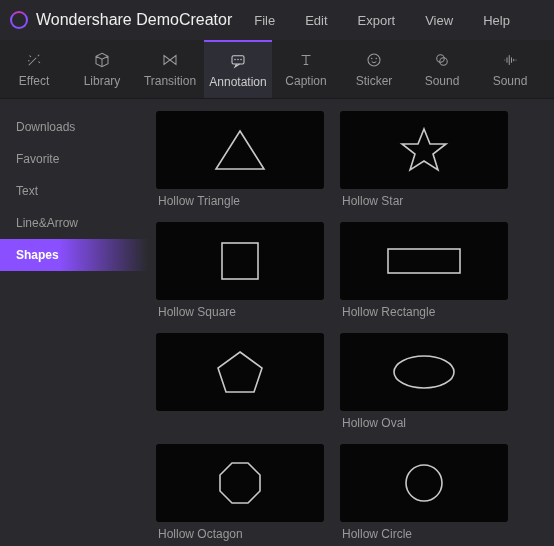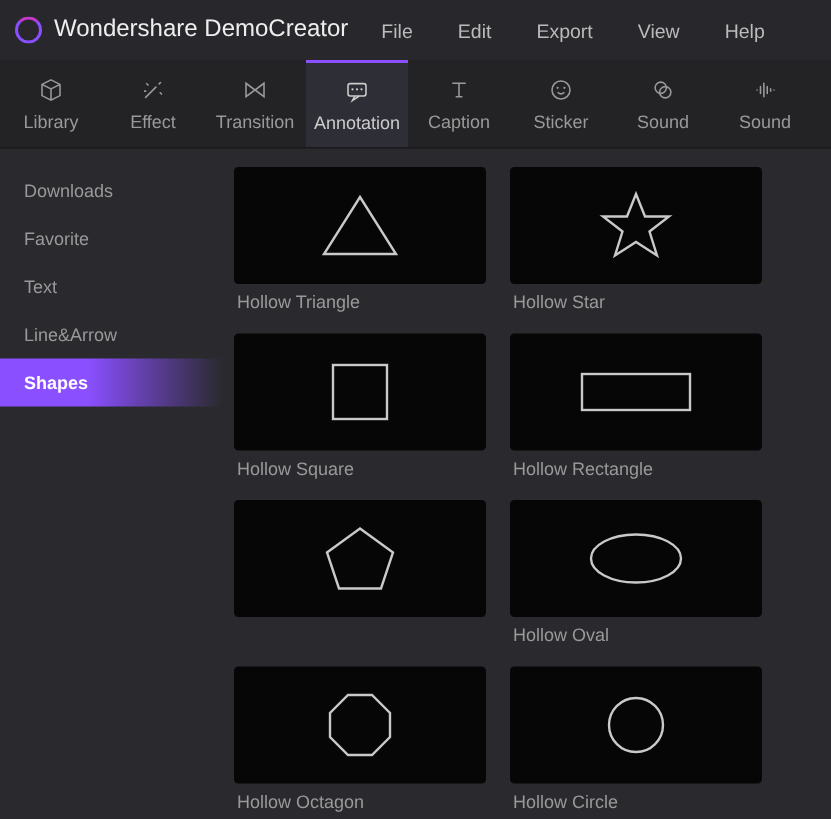--- a/index.html
+++ b/index.html
@@ -107,29 +107,29 @@
     <div class="menu-item">Edit</div>
     <div class="menu-item">Export</div>
     <div class="menu-item">View</div>
     <div class="menu-item">Help</div>
   </div>
 </div>
 
 <div class="toolbar">
   <div class="tool">
     <svg viewBox="0 0 24 24">
+        <path d="M5 19 L15 9 M17 7 L19 5 M6 6 L8 8 M18 14 L20 16 M4 13 L6 13"></path>
+      </svg>
+    <span>Effect</span>
+  </div>
+  <div class="tool">
+    <svg viewBox="0 0 24 24">
         <path d="M12 3 L20 7 L20 17 L12 21 L4 17 L4 7 Z M4 7 L12 11 L20 7 M12 11 L12 21"></path>
       </svg>
     <span>Library</span>
-  </div>
-  <div class="tool">
-    <svg viewBox="0 0 24 24">
-        <path d="M5 19 L15 9 M17 7 L19 5 M6 6 L8 8 M18 14 L20 16 M4 13 L6 13"></path>
-      </svg>
-    <span>Effect</span>
   </div>
   <div class="tool">
     <svg viewBox="0 0 24 24">
         <path d="M4 6 L12 12 L4 18 Z M20 6 L12 12 L20 18 Z"></path>
       </svg>
     <span>Transition</span>
   </div>
   <div class="tool active">
     <svg viewBox="0 0 24 24">
         <rect x="4" y="5" width="16" height="11" rx="2"></rect>

